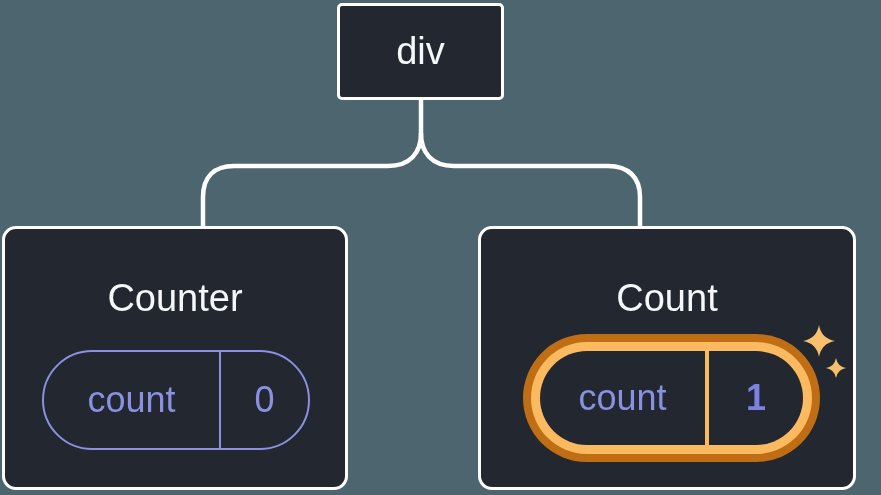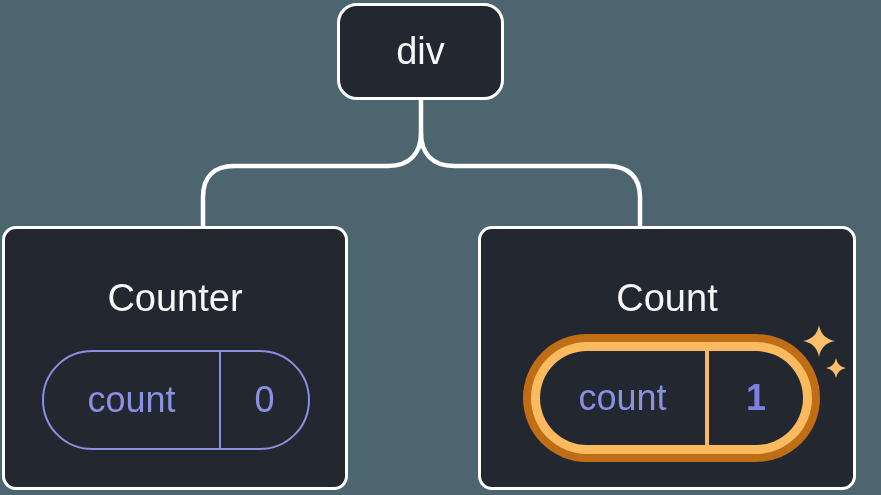--- a/index.html
+++ b/index.html
@@ -24,21 +24,21 @@
     stroke: var(--line-color, #FFFFFF);
     stroke-width: 4.5;
   }
   .root-node {
     position: absolute;
     left: 337px; top: 3px;
     width: 167px; height: 97px;
     box-sizing: border-box;
     background: var(--node-background, #23272F);
     border: 3px solid var(--line-color, #FFFFFF);
-    border-radius: 20px;
+    border-radius: 5px;
     display: flex;
     align-items: center;
     justify-content: center;
     color: var(--text-color, #F6F7F9);
     font-size: 38px;
     font-weight: 500;
   }
   .card {
     position: absolute;
     top: 226px;

